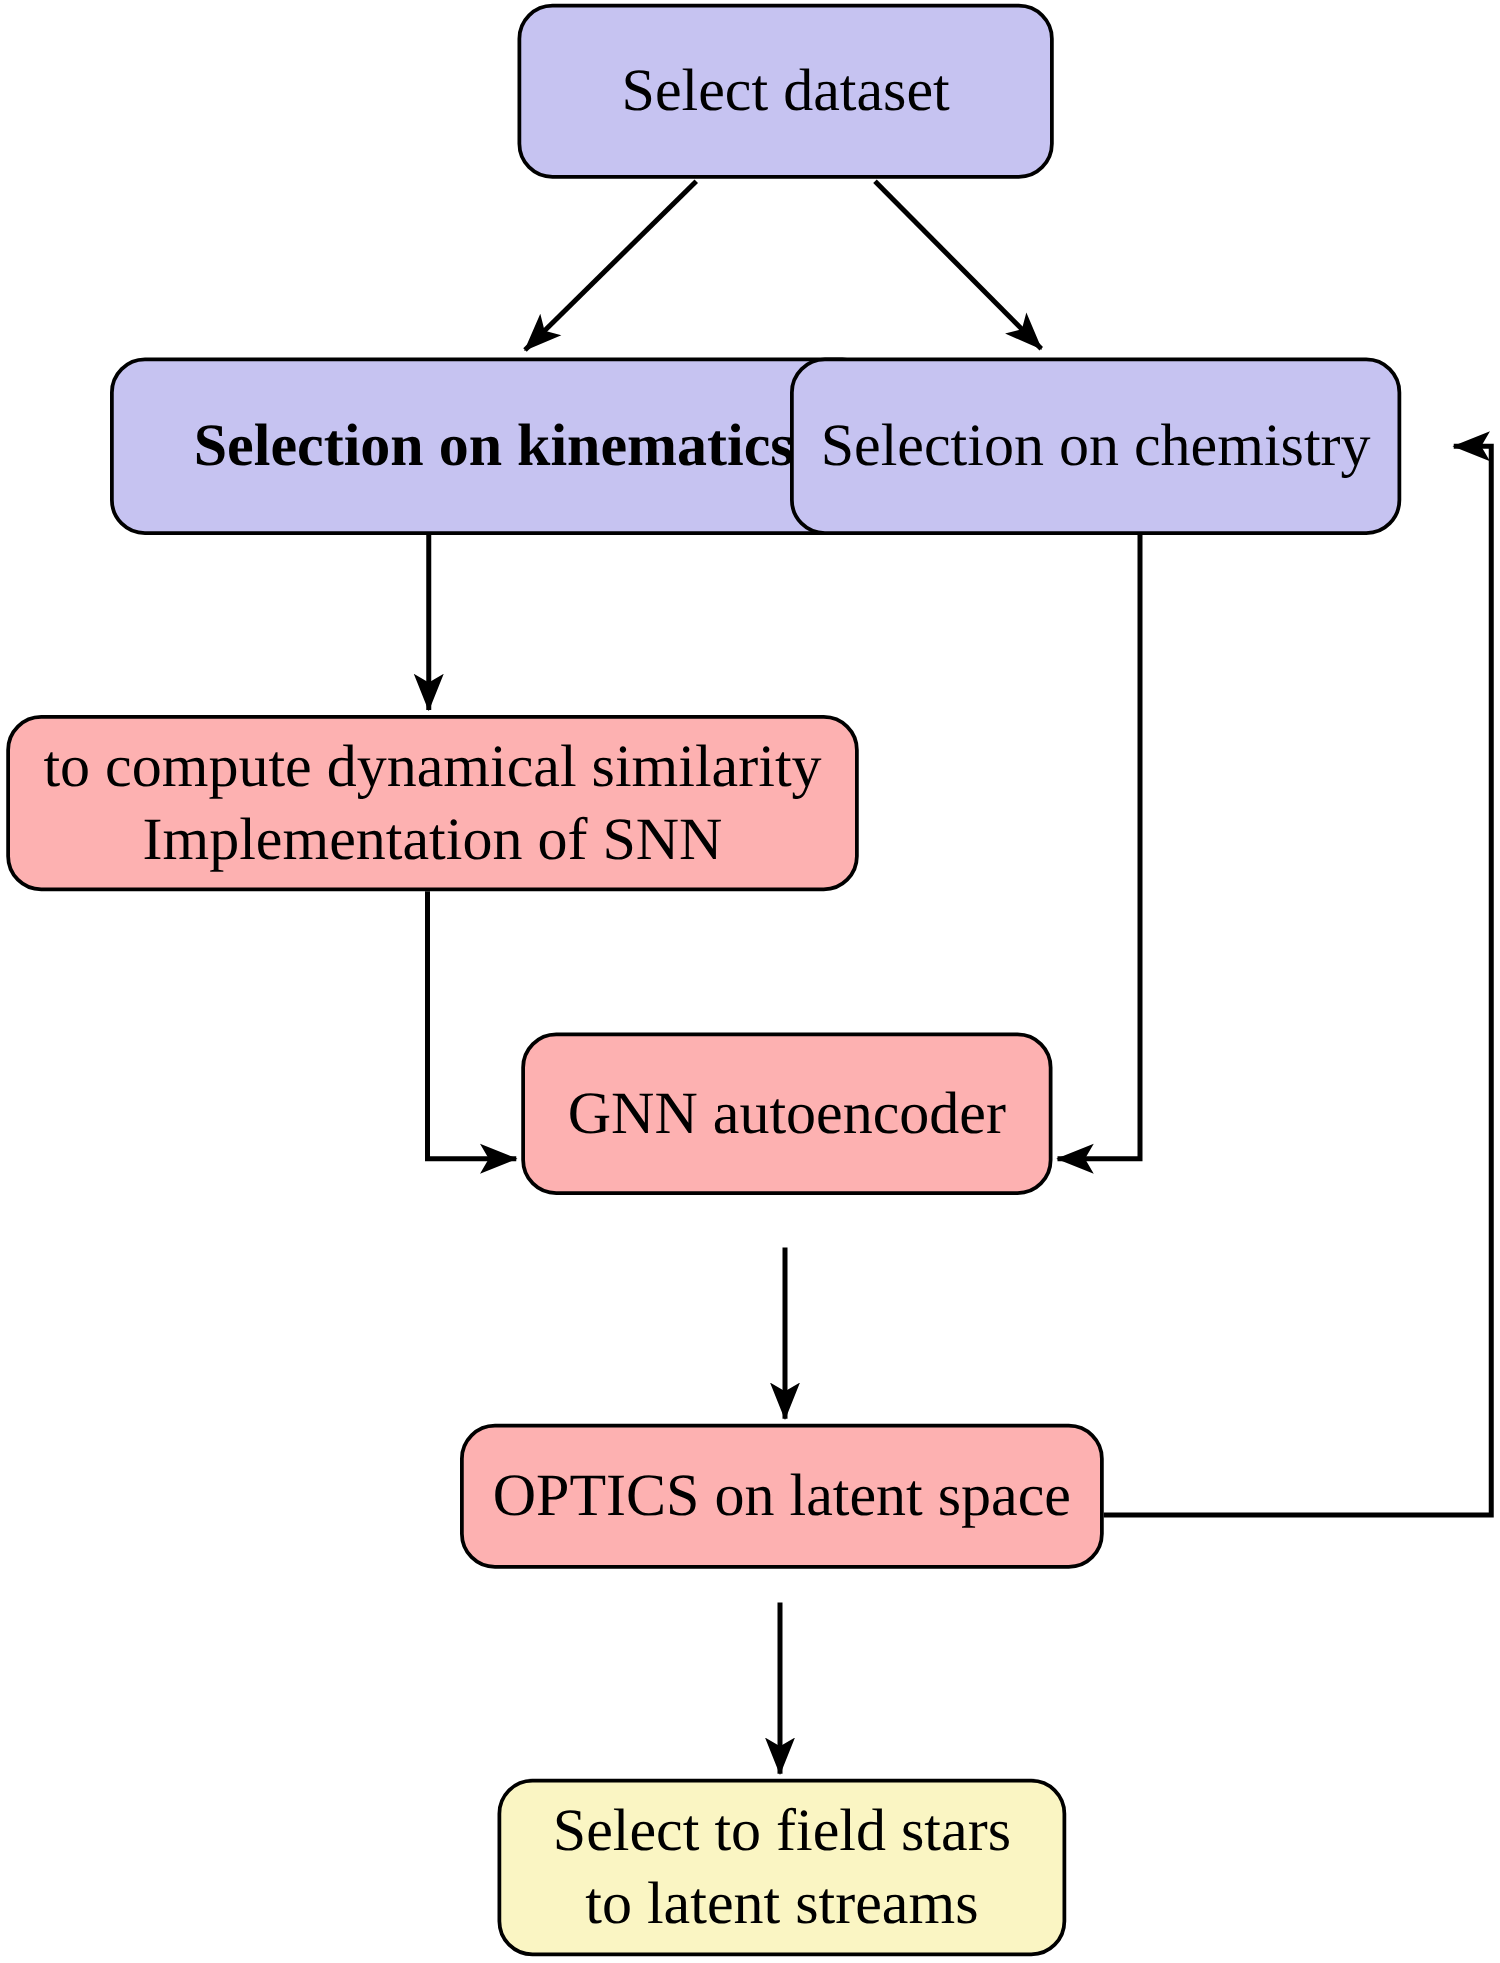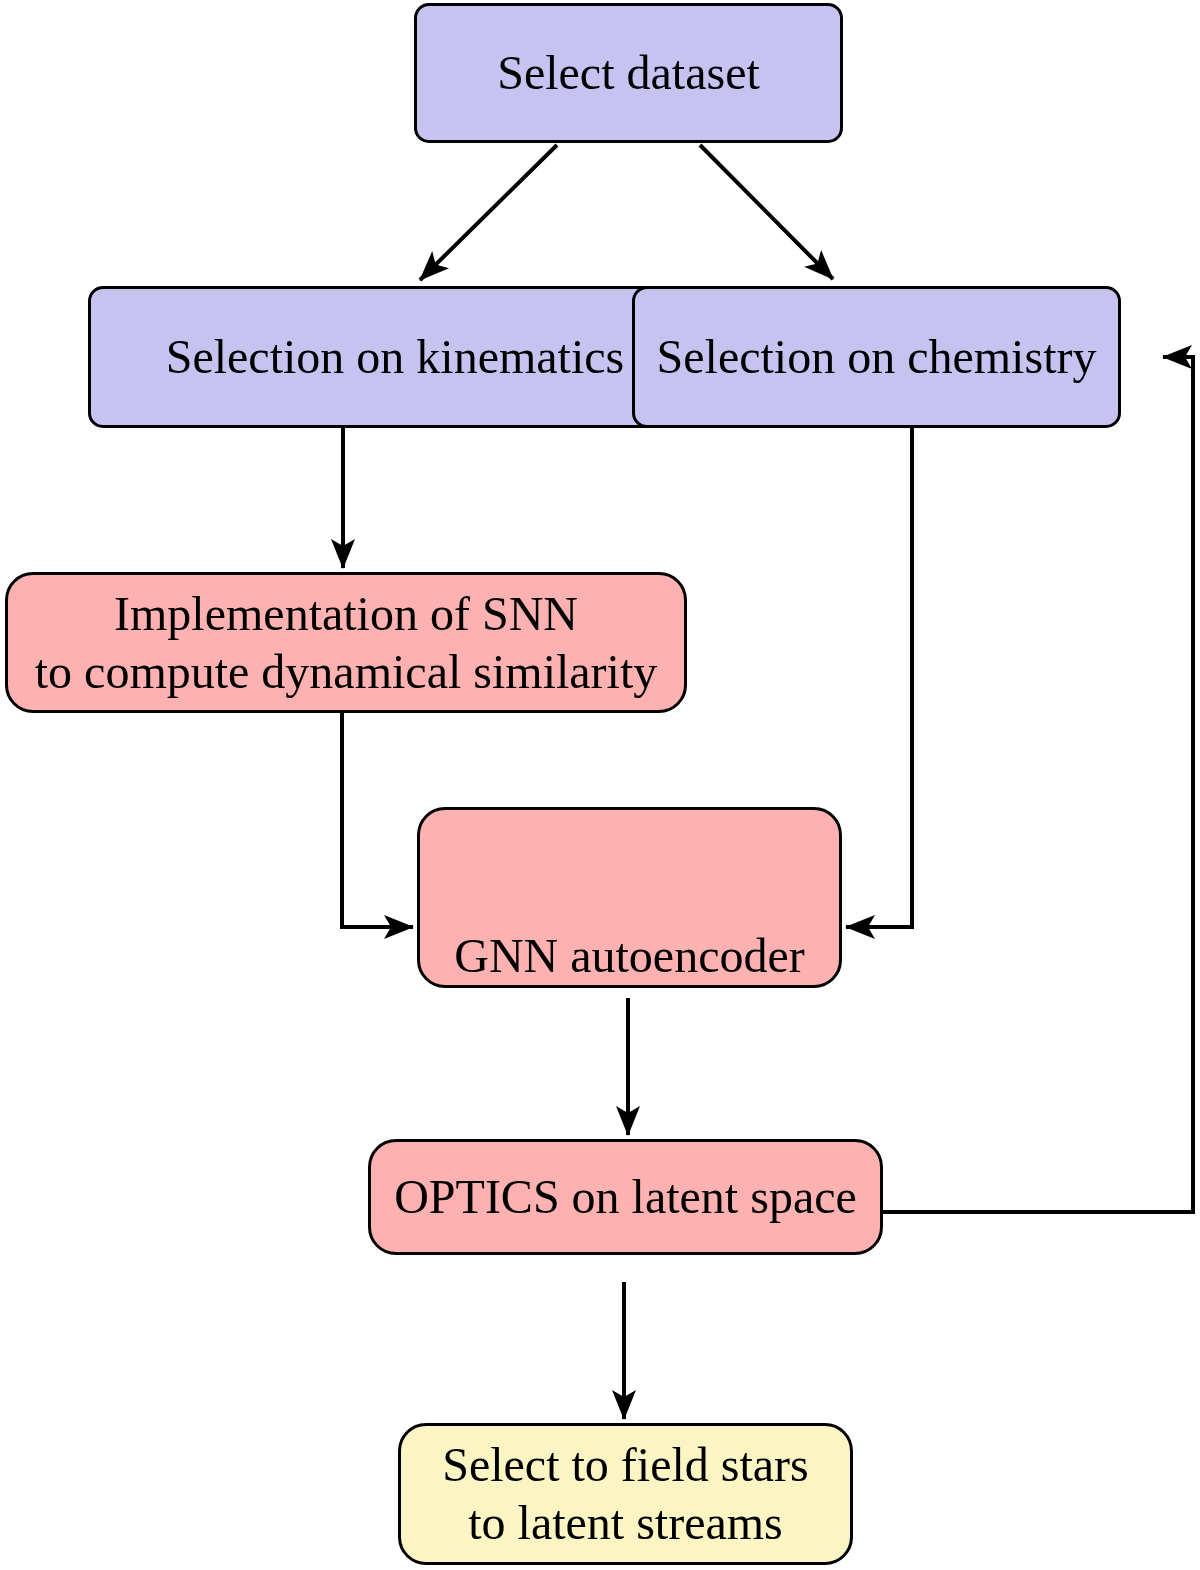--- a/index.html
+++ b/index.html
@@ -30,29 +30,29 @@
     display: flex;
     flex-direction: column;
     justify-content: center;
     align-items: center;
     text-align: center;
     font-size: 48px;
     line-height: 1.2;
     color: #000000;
   }
   .node .line { display: block; white-space: nowrap; }
-  .kind-input   { background: var(--c-input,   #c6c3f1); border-radius: 15px; }
+  .kind-input   { background: var(--c-input,   #c6c3f1); }
   .kind-process { background: var(--c-process, #fdb1b1); }
   .kind-output  { background: var(--c-output,  #faf5c3); }
 
   #node-select-dataset       { left: 414px; top: 3px;    width: 429px; height: 140px; }
-  #node-selection-kinematics { left: 88px;  top: 286px;  width: 614px; height: 142px; }
+  #node-selection-kinematics { left: 88px;  top: 286px;  width: 614px; height: 142px; font-weight: bold; }
   #node-selection-chemistry  { left: 632px; top: 286px;  width: 489px; height: 142px; }
   #node-snn                  { left: 5px;   top: 572px;  width: 682px; height: 141px; }
-  #node-gnn                  { left: 417px; top: 807px;  width: 425px; height: 181px; justify-content: flex-end; }
+  #node-gnn                  { left: 417px; top: 826px;  width: 425px; height: 130px; }
   #node-optics               { left: 368px; top: 1139px; width: 515px; height: 116px; }
   #node-applied              { left: 398px; top: 1423px; width: 455px; height: 142px; }
 </style>
 </head>
 <body>
 
 <div id="canvas">
 
   <svg id="edges" viewBox="0 0 1200 1570" xmlns="http://www.w3.org/2000/svg">
     <defs>
@@ -79,22 +79,22 @@
     <span class="line">Selection on kinematics</span>
     <span class="line"></span>
   </div>
 
   <div class="node kind-input" id="node-selection-chemistry">
     <span class="line">Selection on chemistry</span>
     <span class="line"></span>
   </div>
 
   <div class="node kind-process" id="node-snn">
+    <span class="line">to compute dynamical similarity</span>
     <span class="line">Implementation of SNN</span>
-    <span class="line">to compute dynamical similarity</span>
   </div>
 
   <div class="node kind-process" id="node-gnn">
     <span class="line">GNN autoencoder</span>
     <span class="line"></span>
   </div>
 
   <div class="node kind-process" id="node-optics">
     <span class="line">OPTICS on latent space</span>
   </div>

